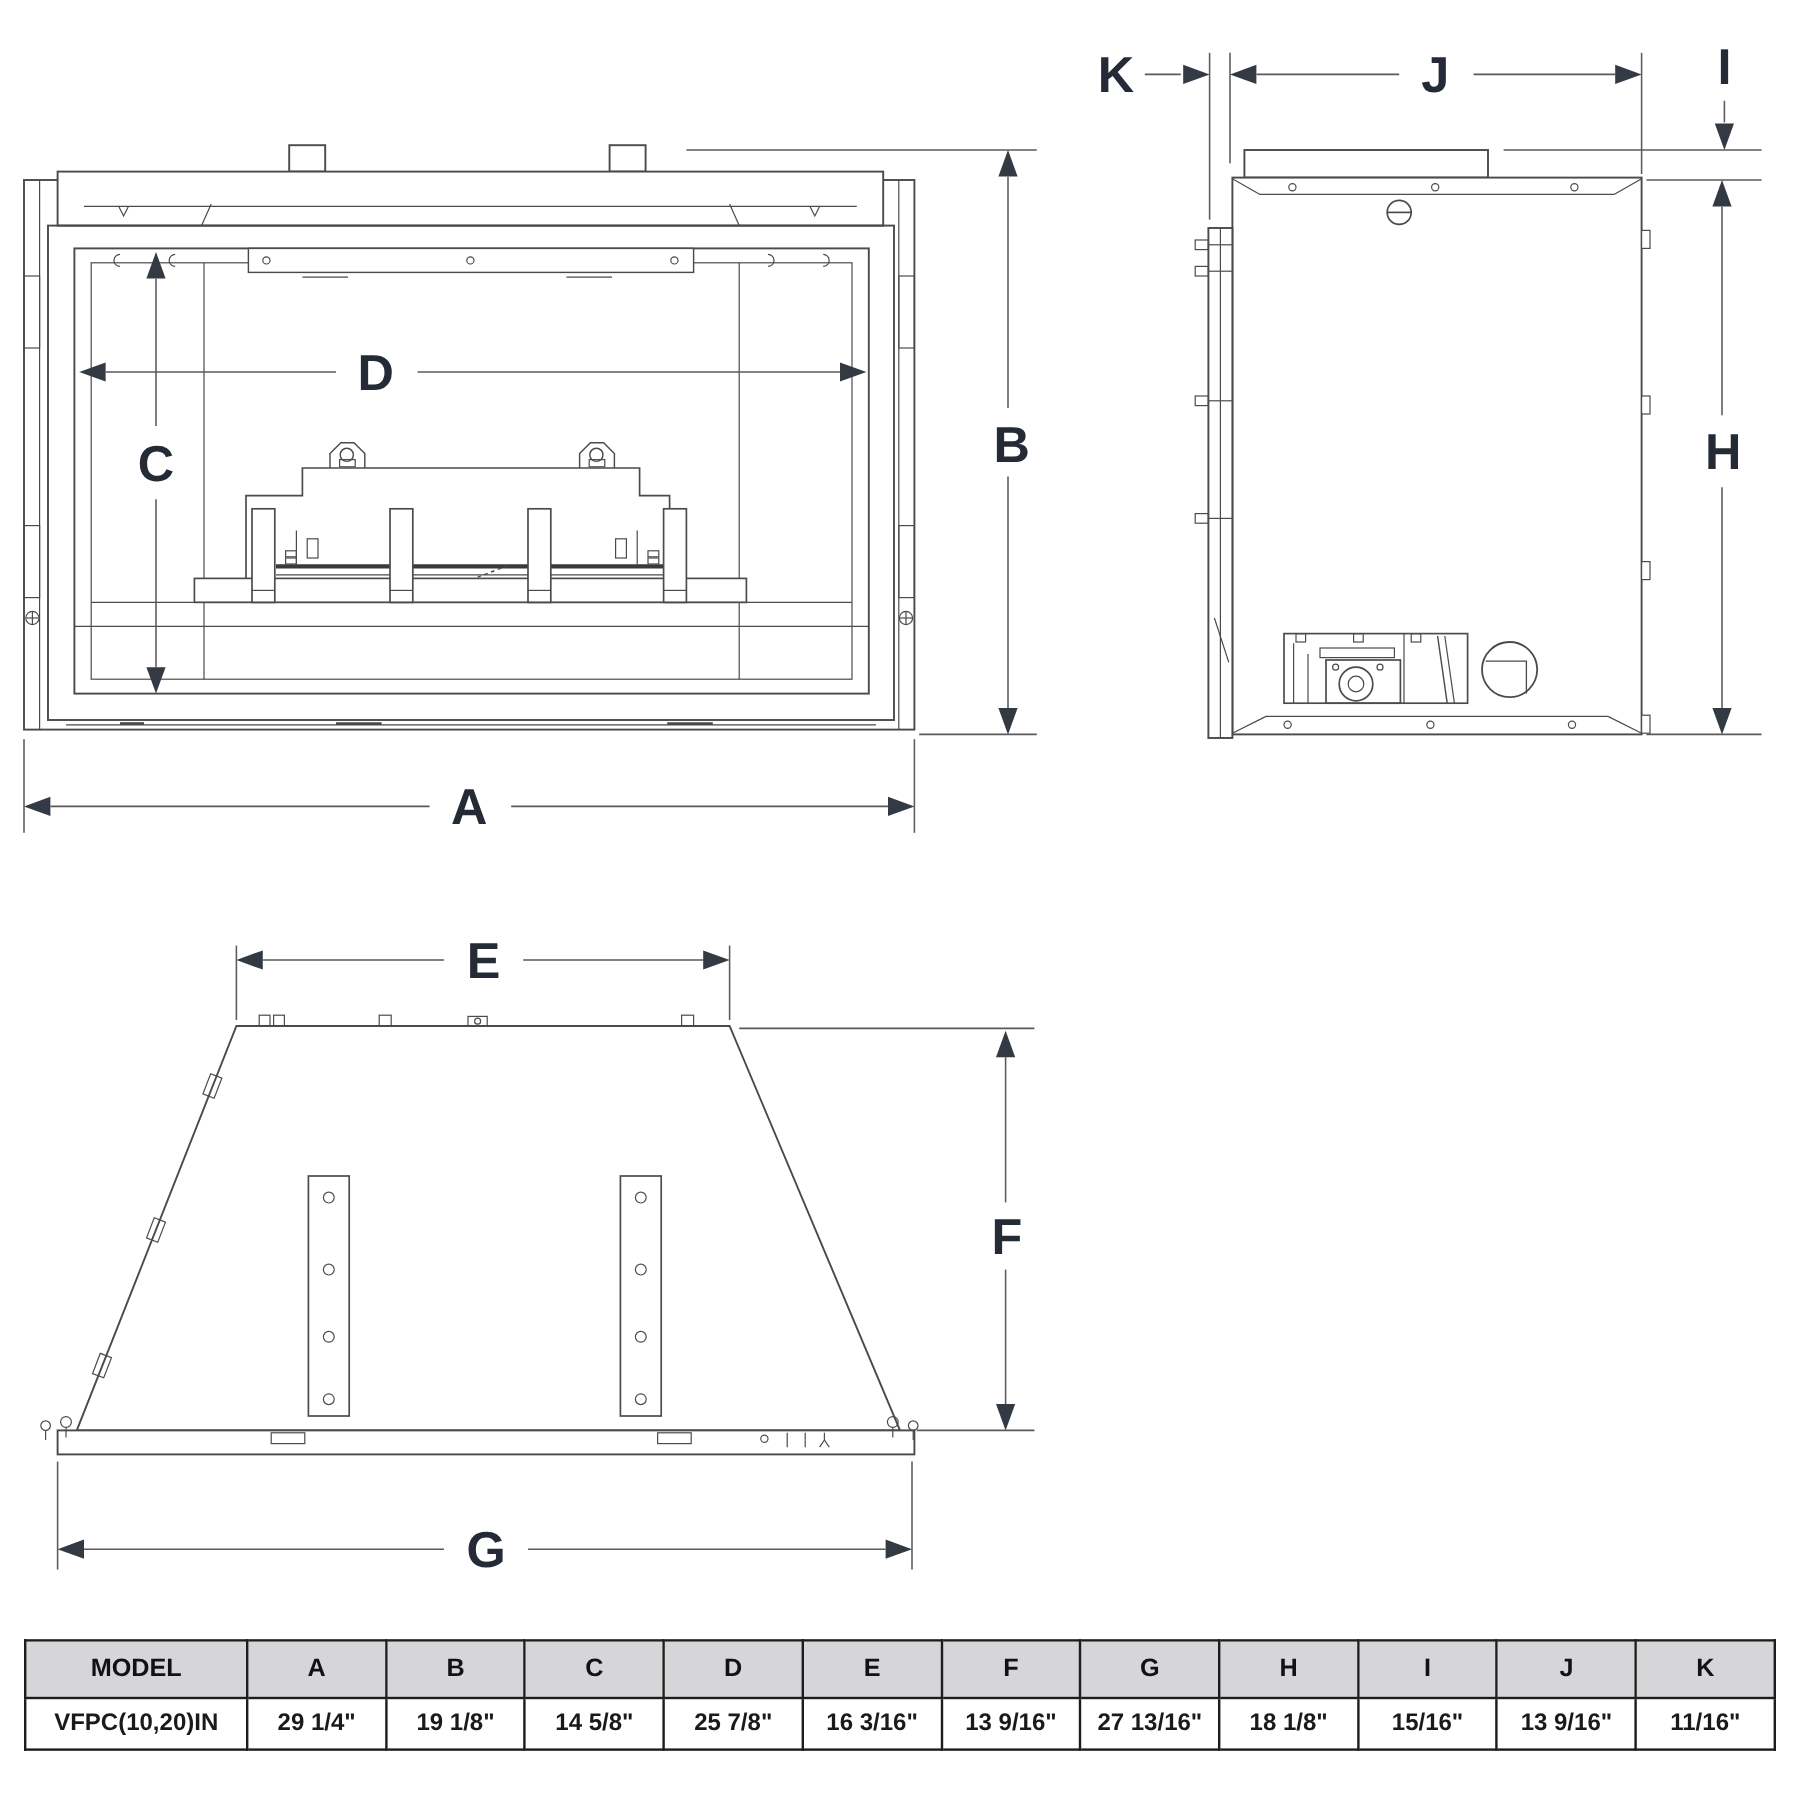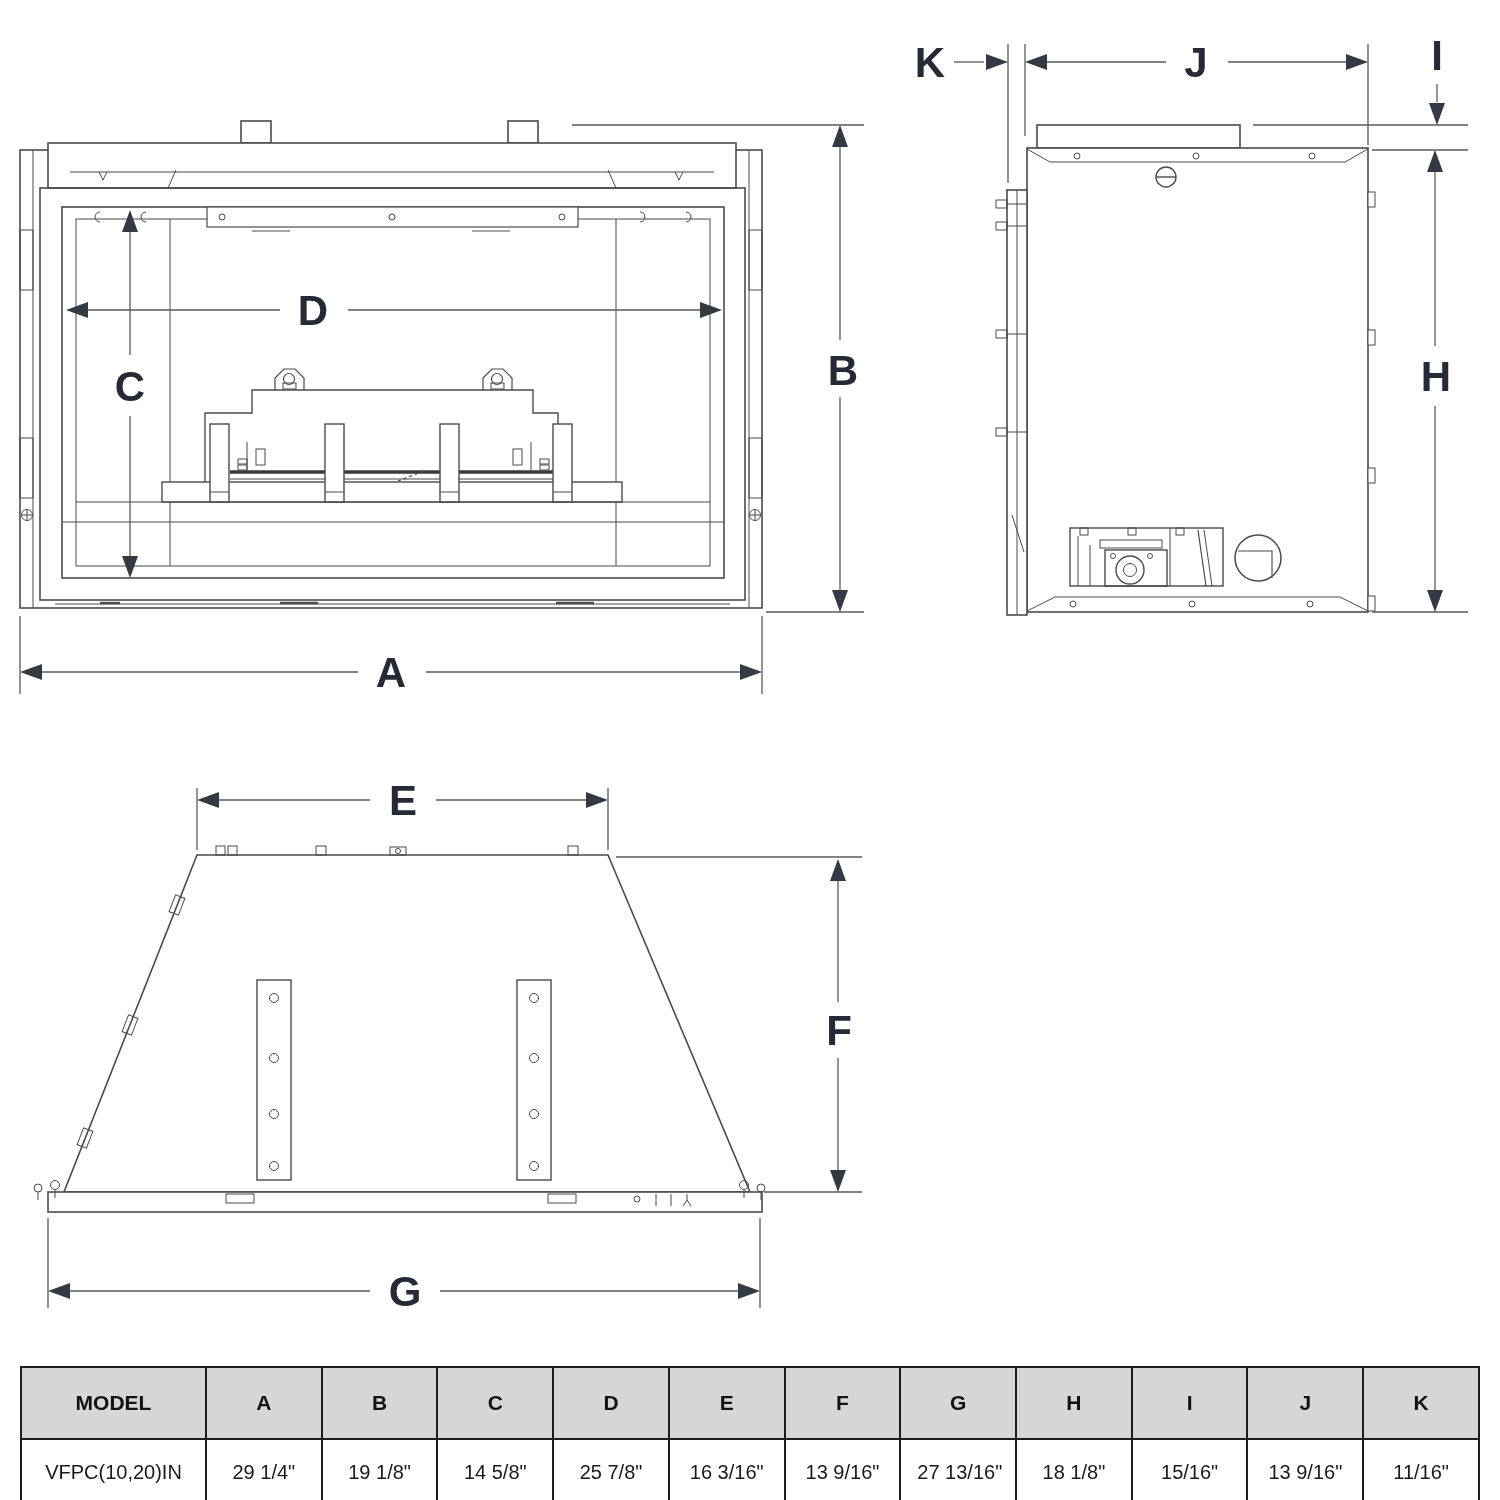--- a/index.html
+++ b/index.html
@@ -1,23 +1,23 @@
 <!DOCTYPE html>
 <html><head>
 <meta charset="utf-8">
 <style>
   html,body{margin:0;padding:0;background:#ffffff;}
   .stage{position:relative;width:1500px;height:1500px;background:#ffffff;overflow:hidden;
          font-family:"Liberation Sans", sans-serif;}
   .stage svg{position:absolute;left:0;top:0;}
   text.dim{font-family:"Liberation Sans", sans-serif;font-weight:bold;font-size:42px;fill:#252b36;text-anchor:middle;}
   .spec{position:absolute;left:20px;top:1366px;width:1460px;border-collapse:collapse;table-layout:fixed;}
-  .spec th,.spec td{border:2px solid #1d1d1f;text-align:center;vertical-align:middle;padding:16px;overflow:hidden;white-space:nowrap;}
+  .spec th,.spec td{border:2px solid #1d1d1f;text-align:center;vertical-align:middle;padding:4px;overflow:hidden;white-space:nowrap;}
   .spec th{background:#d6d6d8;height:38px;font-size:21px;font-weight:bold;color:#121214;}
-  .spec td{background:#ffffff;height:33px;font-size:20px;font-weight:normal;color:#1a1a1c;}
+  .spec td{background:#ffffff;height:33px;font-size:20px;font-weight:bold;color:#1a1a1c;}
 </style>
 </head>
 <body>
 
 <div class="stage">
 <svg width="1500" height="1500" viewBox="0 0 1500 1500">
 
   <g stroke="#4b4b4b" fill="none" stroke-width="1.6">
 
     <rect x="20" y="150" width="742" height="458"></rect>

